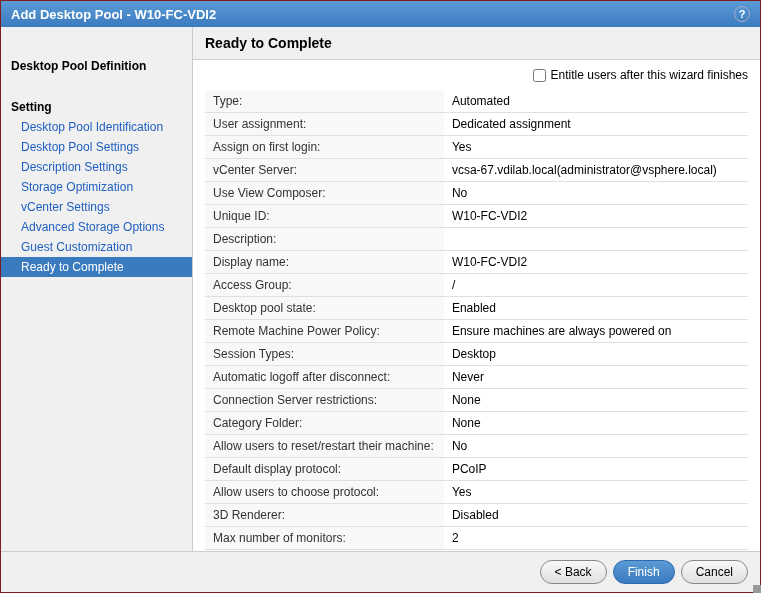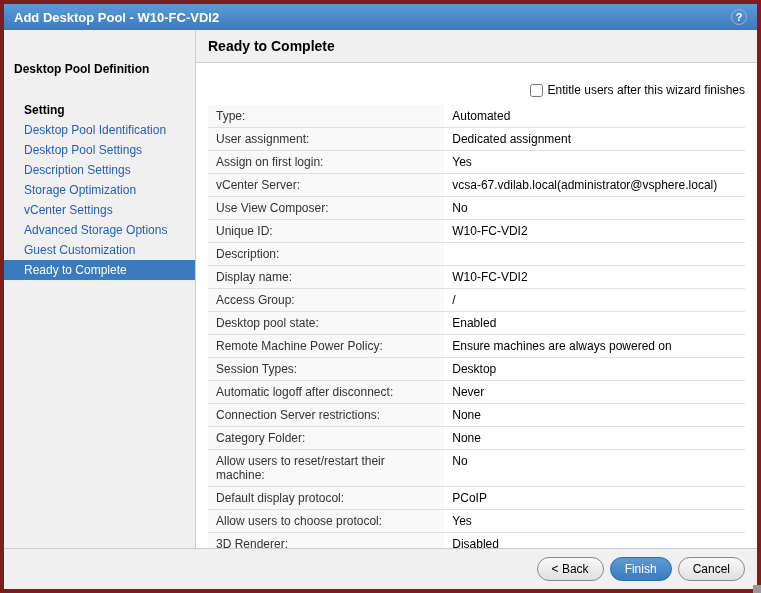--- a/index.html
+++ b/index.html
@@ -10,21 +10,21 @@
       display: flex;
       align-items: center;
       justify-content: center;
       width: 761px;
       height: 593px;
     }
     .dialog {
       width: 761px;
       height: 593px;
       background: #f0f0f0;
-      border: 4px solid #7f1d1d;
+      border: 1px solid #7f1d1d;
       display: flex;
       flex-direction: column;
     }
     .title-bar {
       background: linear-gradient(to bottom, #5b9bd5, #3a7abf);
       color: white;
       padding: 5px 10px;
       display: flex;
       justify-content: space-between;
       align-items: center;
@@ -68,39 +68,40 @@
       color: #2060c0;
       font-size: 12px;
     }
     .sidebar-item.active {
       background: #3a7abf;
       color: white;
     }
     .sidebar-item.section-header-item {
       font-weight: bold;
       color: #000;
+      padding-left: 10px;
     }
     .content-area {
       flex: 1;
       display: flex;
       flex-direction: column;
       overflow: hidden;
       position: relative;
     }
     .content-header {
       padding: 8px 12px;
       font-size: 14px;
       font-weight: bold;
       border-bottom: 1px solid #ccc;
       background: #f0f0f0;
     }
     .content-body {
       flex: 1;
       overflow-y: auto;
-      padding: 20px 12px;
+      padding: 8px 12px;
       background: #fff;
     }
     .entitle-row {
       display: flex;
       justify-content: flex-end;
       margin-bottom: 8px;
     }
     .entitle-row label {
       display: flex;
       align-items: center;

